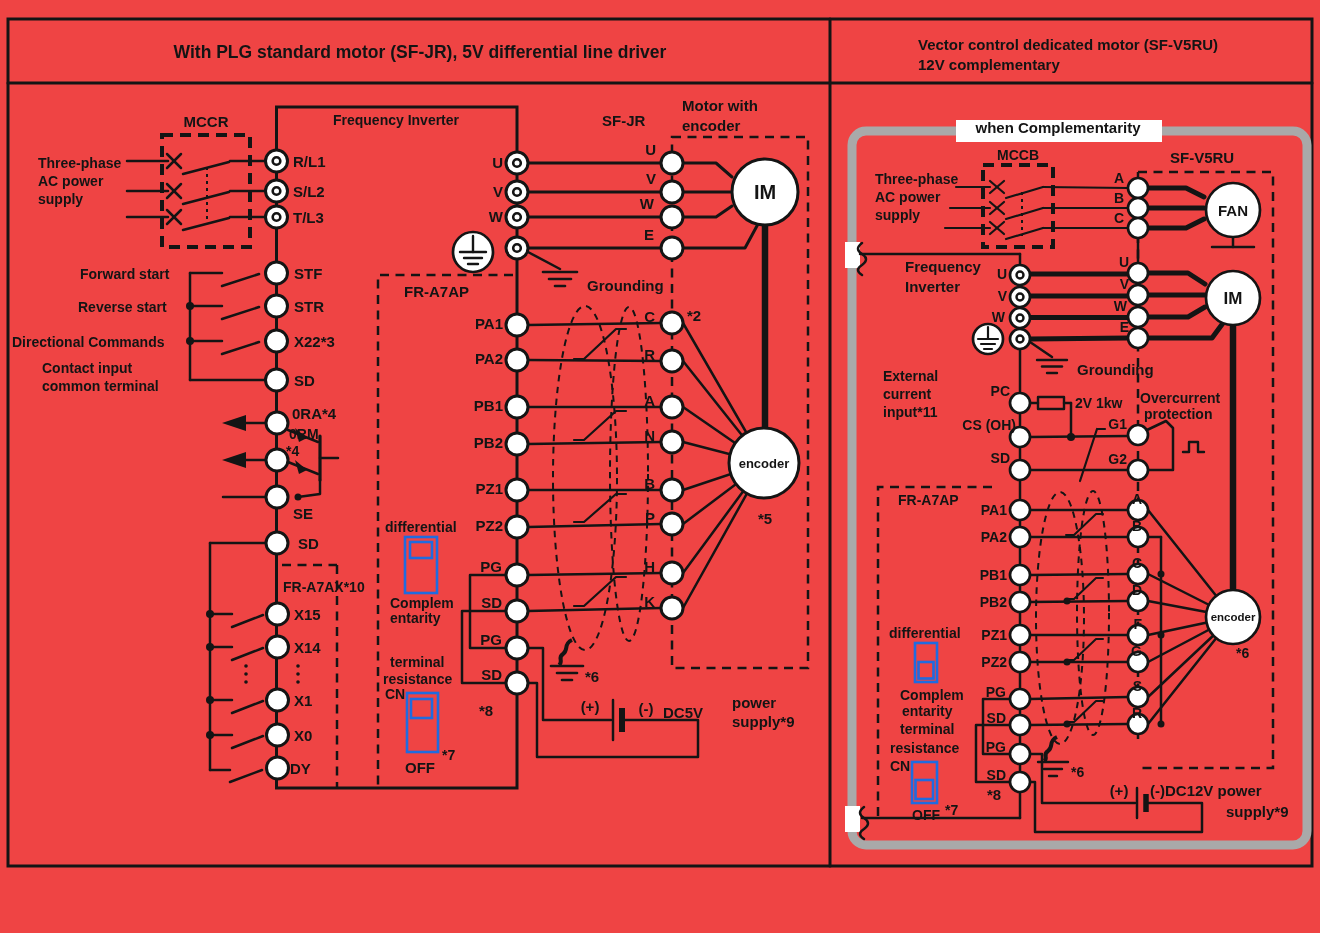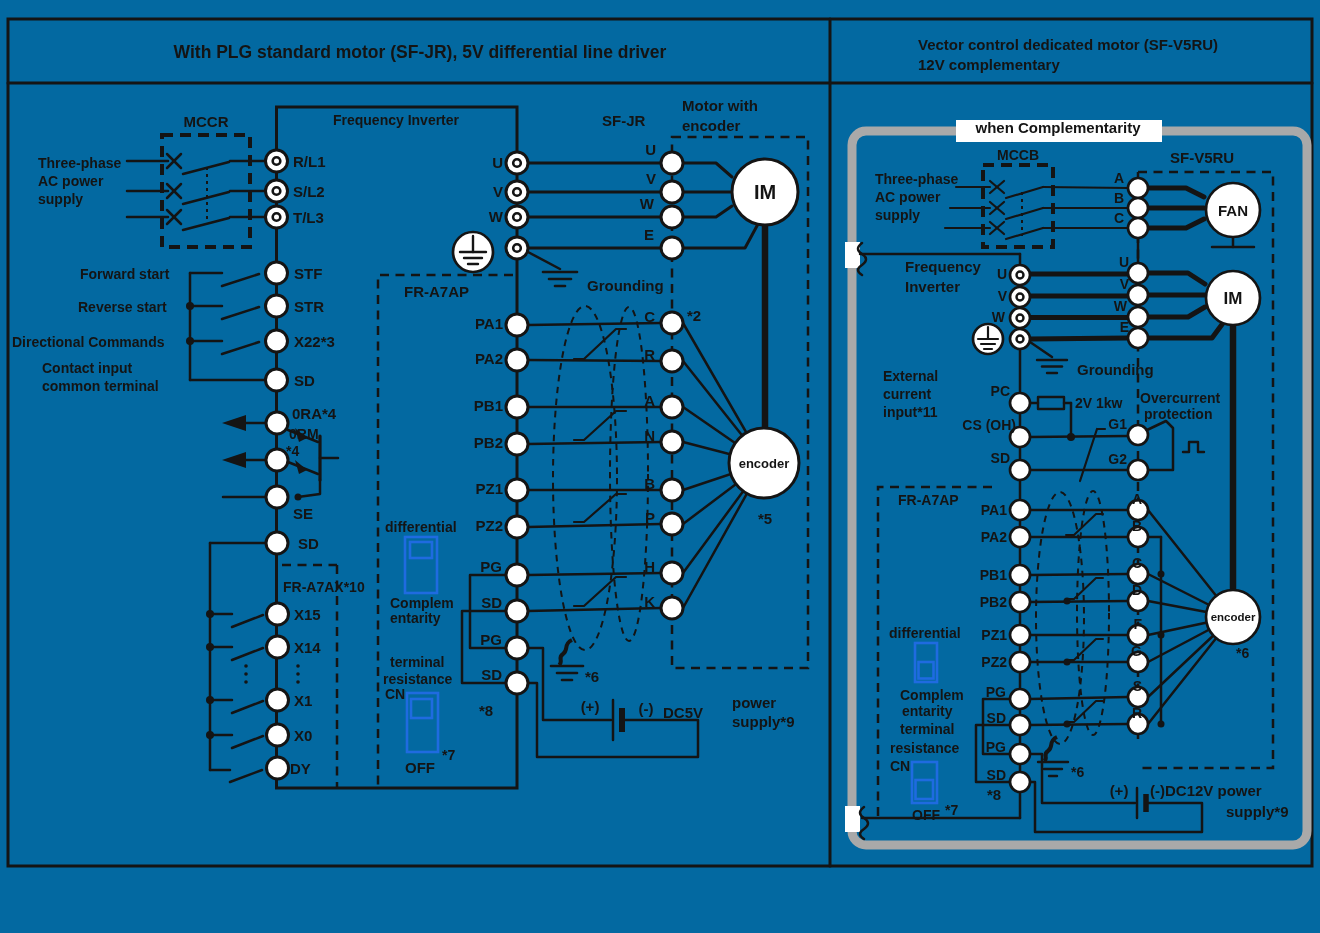--- a/index.html
+++ b/index.html
@@ -1,16 +1,16 @@
 <!DOCTYPE html>
 <html><head>
 <meta charset="utf-8">
 <style>
   html,body{margin:0;padding:0;background:#fff}
-  .stage{position:relative;width:1320px;height:933px;background:#0369a1;overflow:hidden}
+  .stage{position:relative;width:1320px;height:933px;background:#ef4444;overflow:hidden}
   svg{display:block}
   text{font-family:"Liberation Sans","DejaVu Sans",sans-serif;font-weight:700;fill:#141414}
   .t11{font-size:11.5px}.t13{font-size:13px}.t14{font-size:14px}.t15{font-size:15px}
   .t17{font-size:17px}.t18{font-size:17.5px}.t20{font-size:20px}
   .mid{text-anchor:middle}.end{text-anchor:end}
   .w{stroke:#141414;stroke-width:2.5;fill:none;stroke-linecap:round;stroke-linejoin:round}
   .w3{stroke:#141414;stroke-width:3;fill:none;stroke-linecap:round;stroke-linejoin:round}
   .thk{stroke:#141414;stroke-width:5;fill:none;stroke-linejoin:round;stroke-linecap:round}
   .shaft{stroke:#141414;stroke-width:6.5;fill:none}
   .bx{stroke:#141414;stroke-width:3;fill:none}

